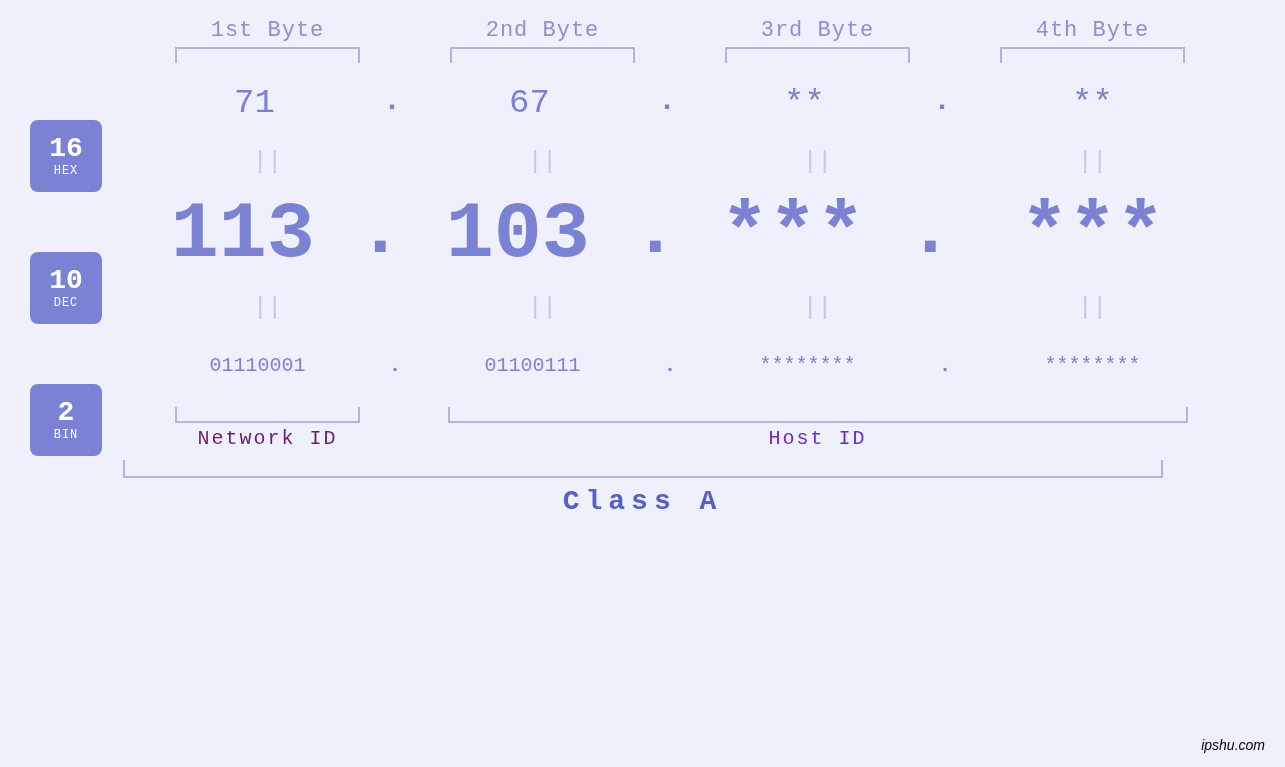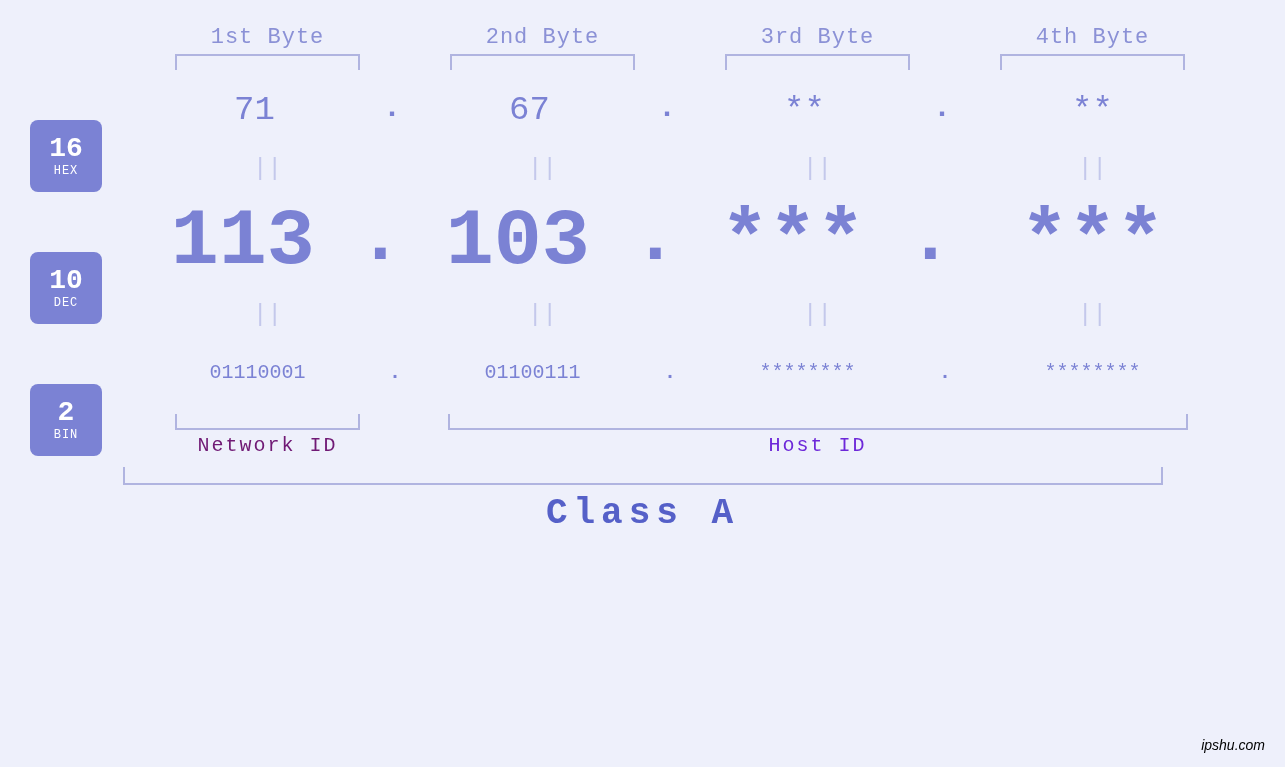--- a/index.html
+++ b/index.html
@@ -28,21 +28,21 @@
     .layout {
       width: 1285px;
       height: 767px;
       background: #eef0fb;
       position: relative;
     }
 
     .top-label-row {
       display: flex;
       padding-left: 130px;
-      padding-top: 25px;
+      padding-top: 18px;
     }
 
     .top-label-cell {
       width: 275px;
       text-align: center;
       color: #8b91d6;
       font-size: 22px;
       letter-spacing: 1px;
     }
 
@@ -186,21 +186,21 @@
     }
 
     .class-label-row {
       display: flex;
       justify-content: center;
       margin-top: 8px;
     }
 
     .class-a-label {
       color: #5560c8;
-      font-size: 36px;
+      font-size: 28px;
       font-weight: bold;
       letter-spacing: 6px;
     }
 
     
     .badges-col {
       position: absolute;
       left: 30px;
       top: 0;
       height: 767px;

